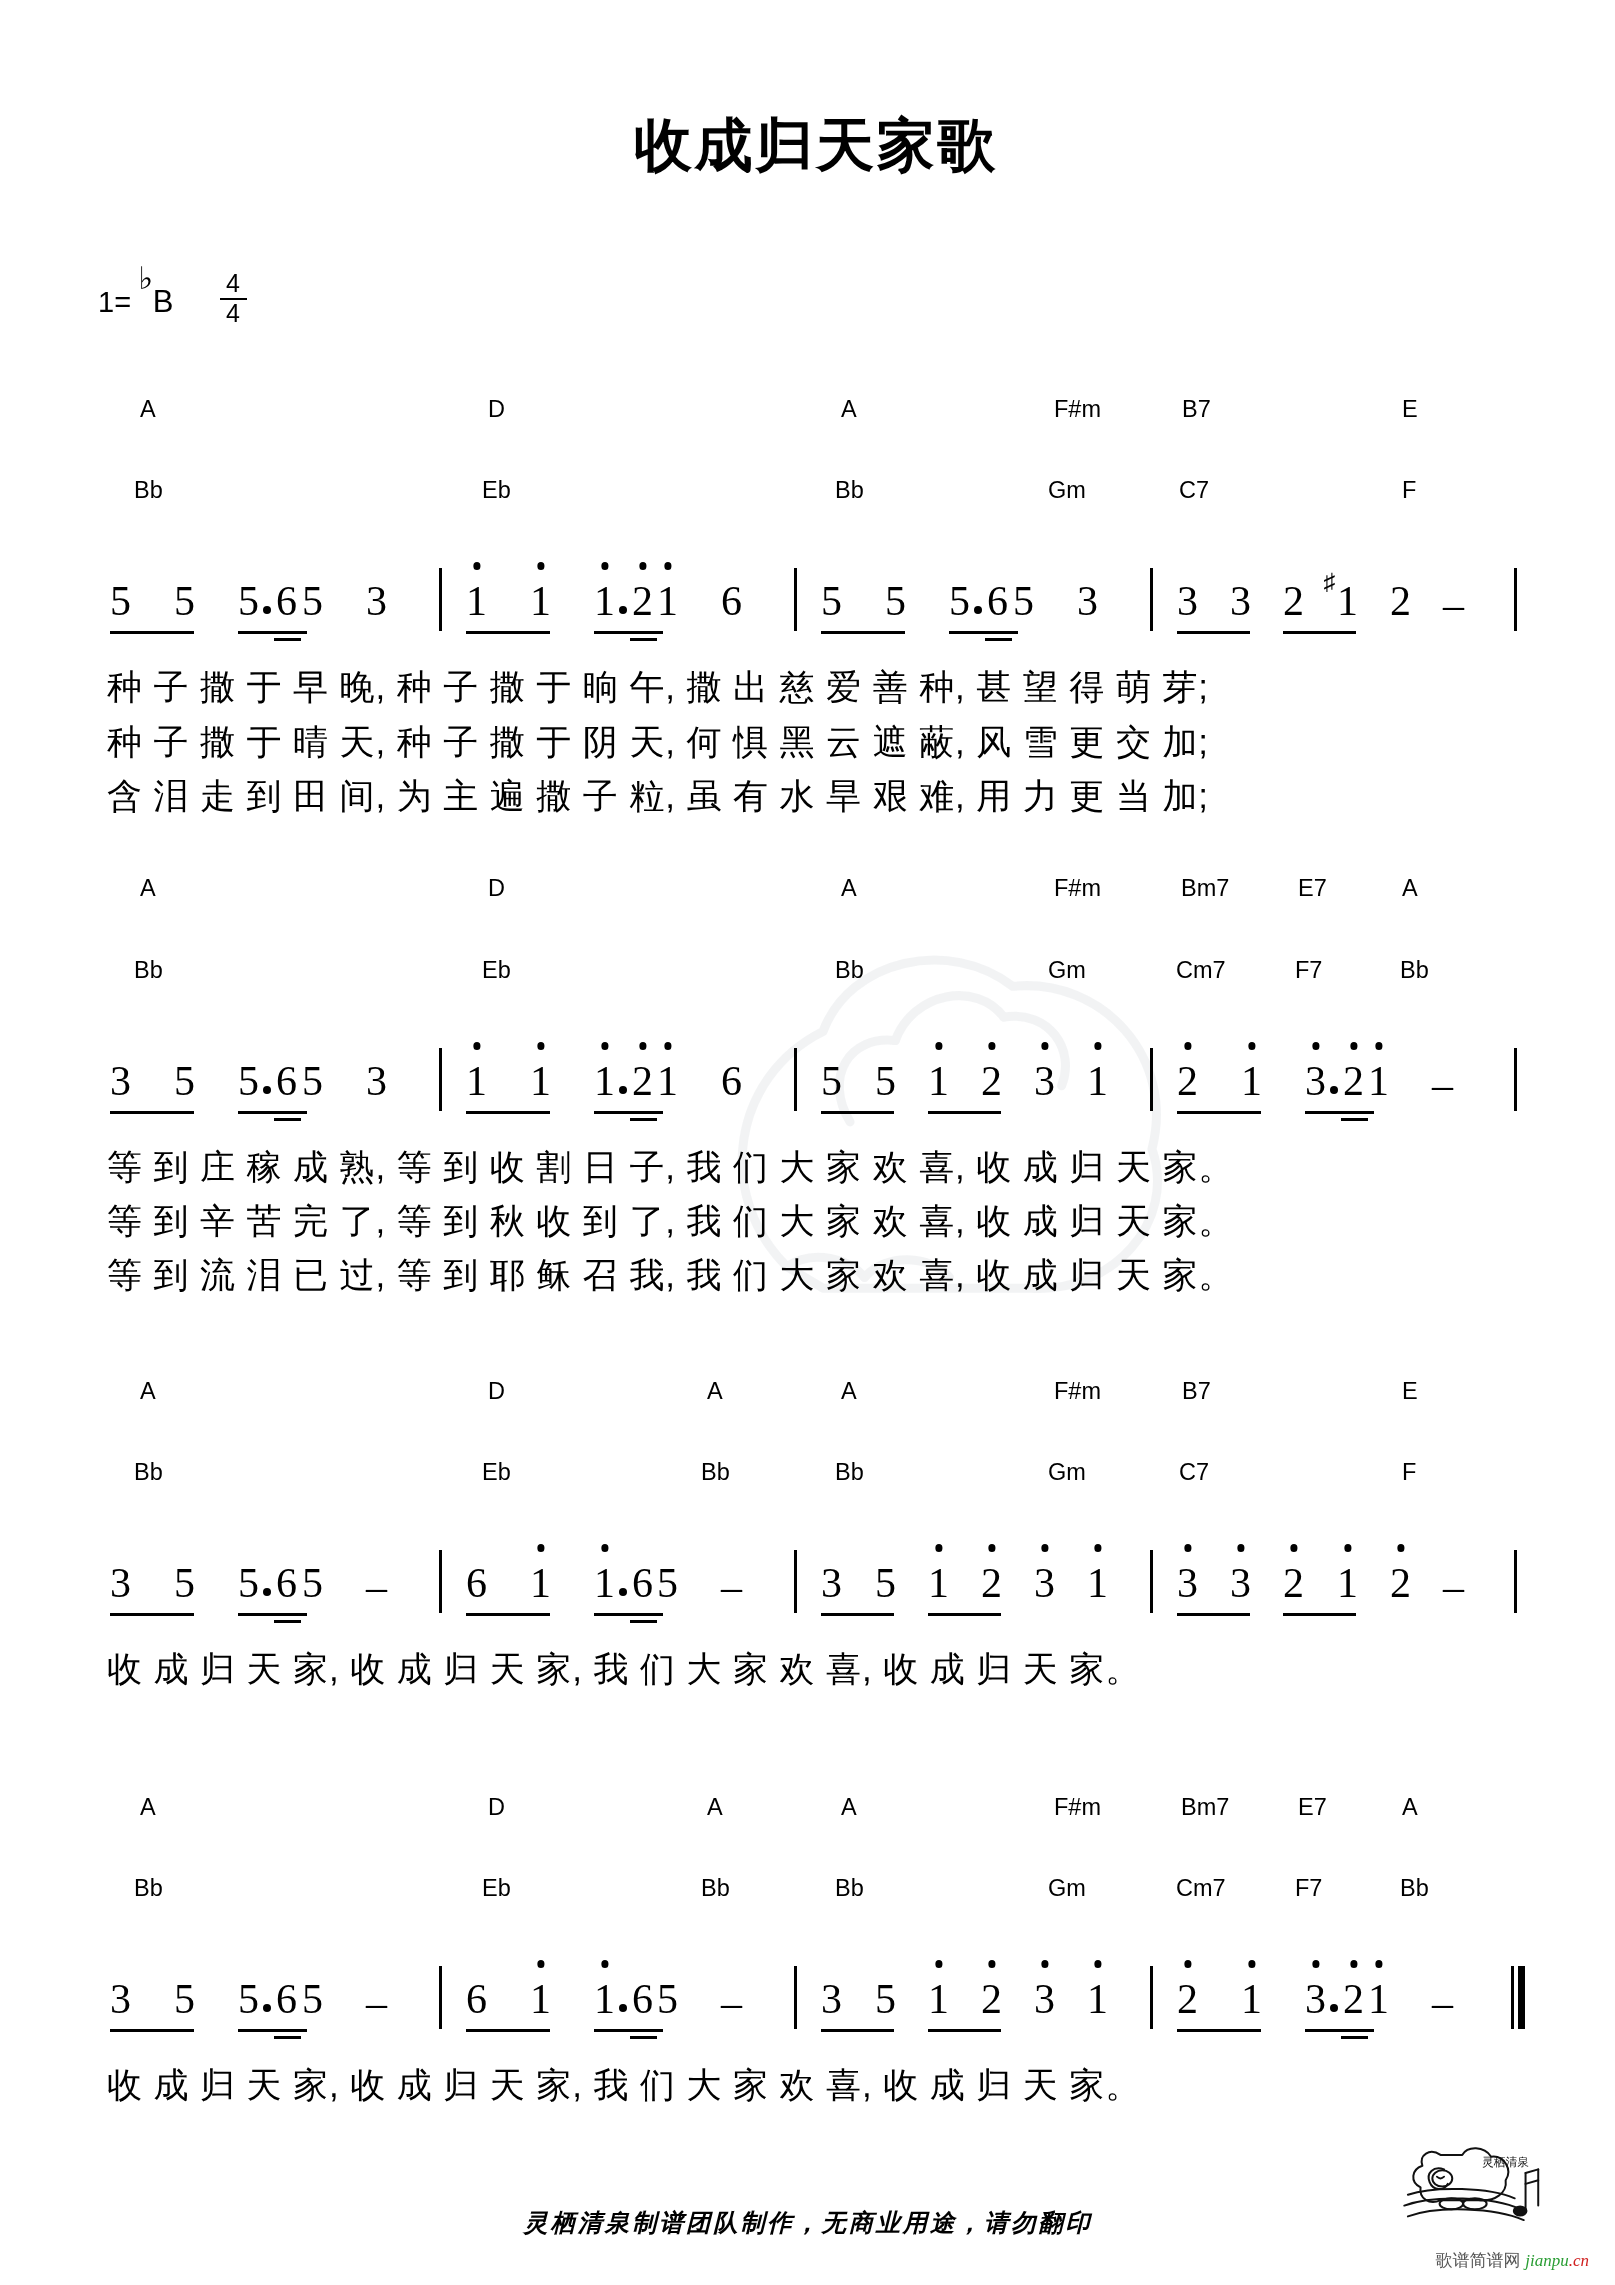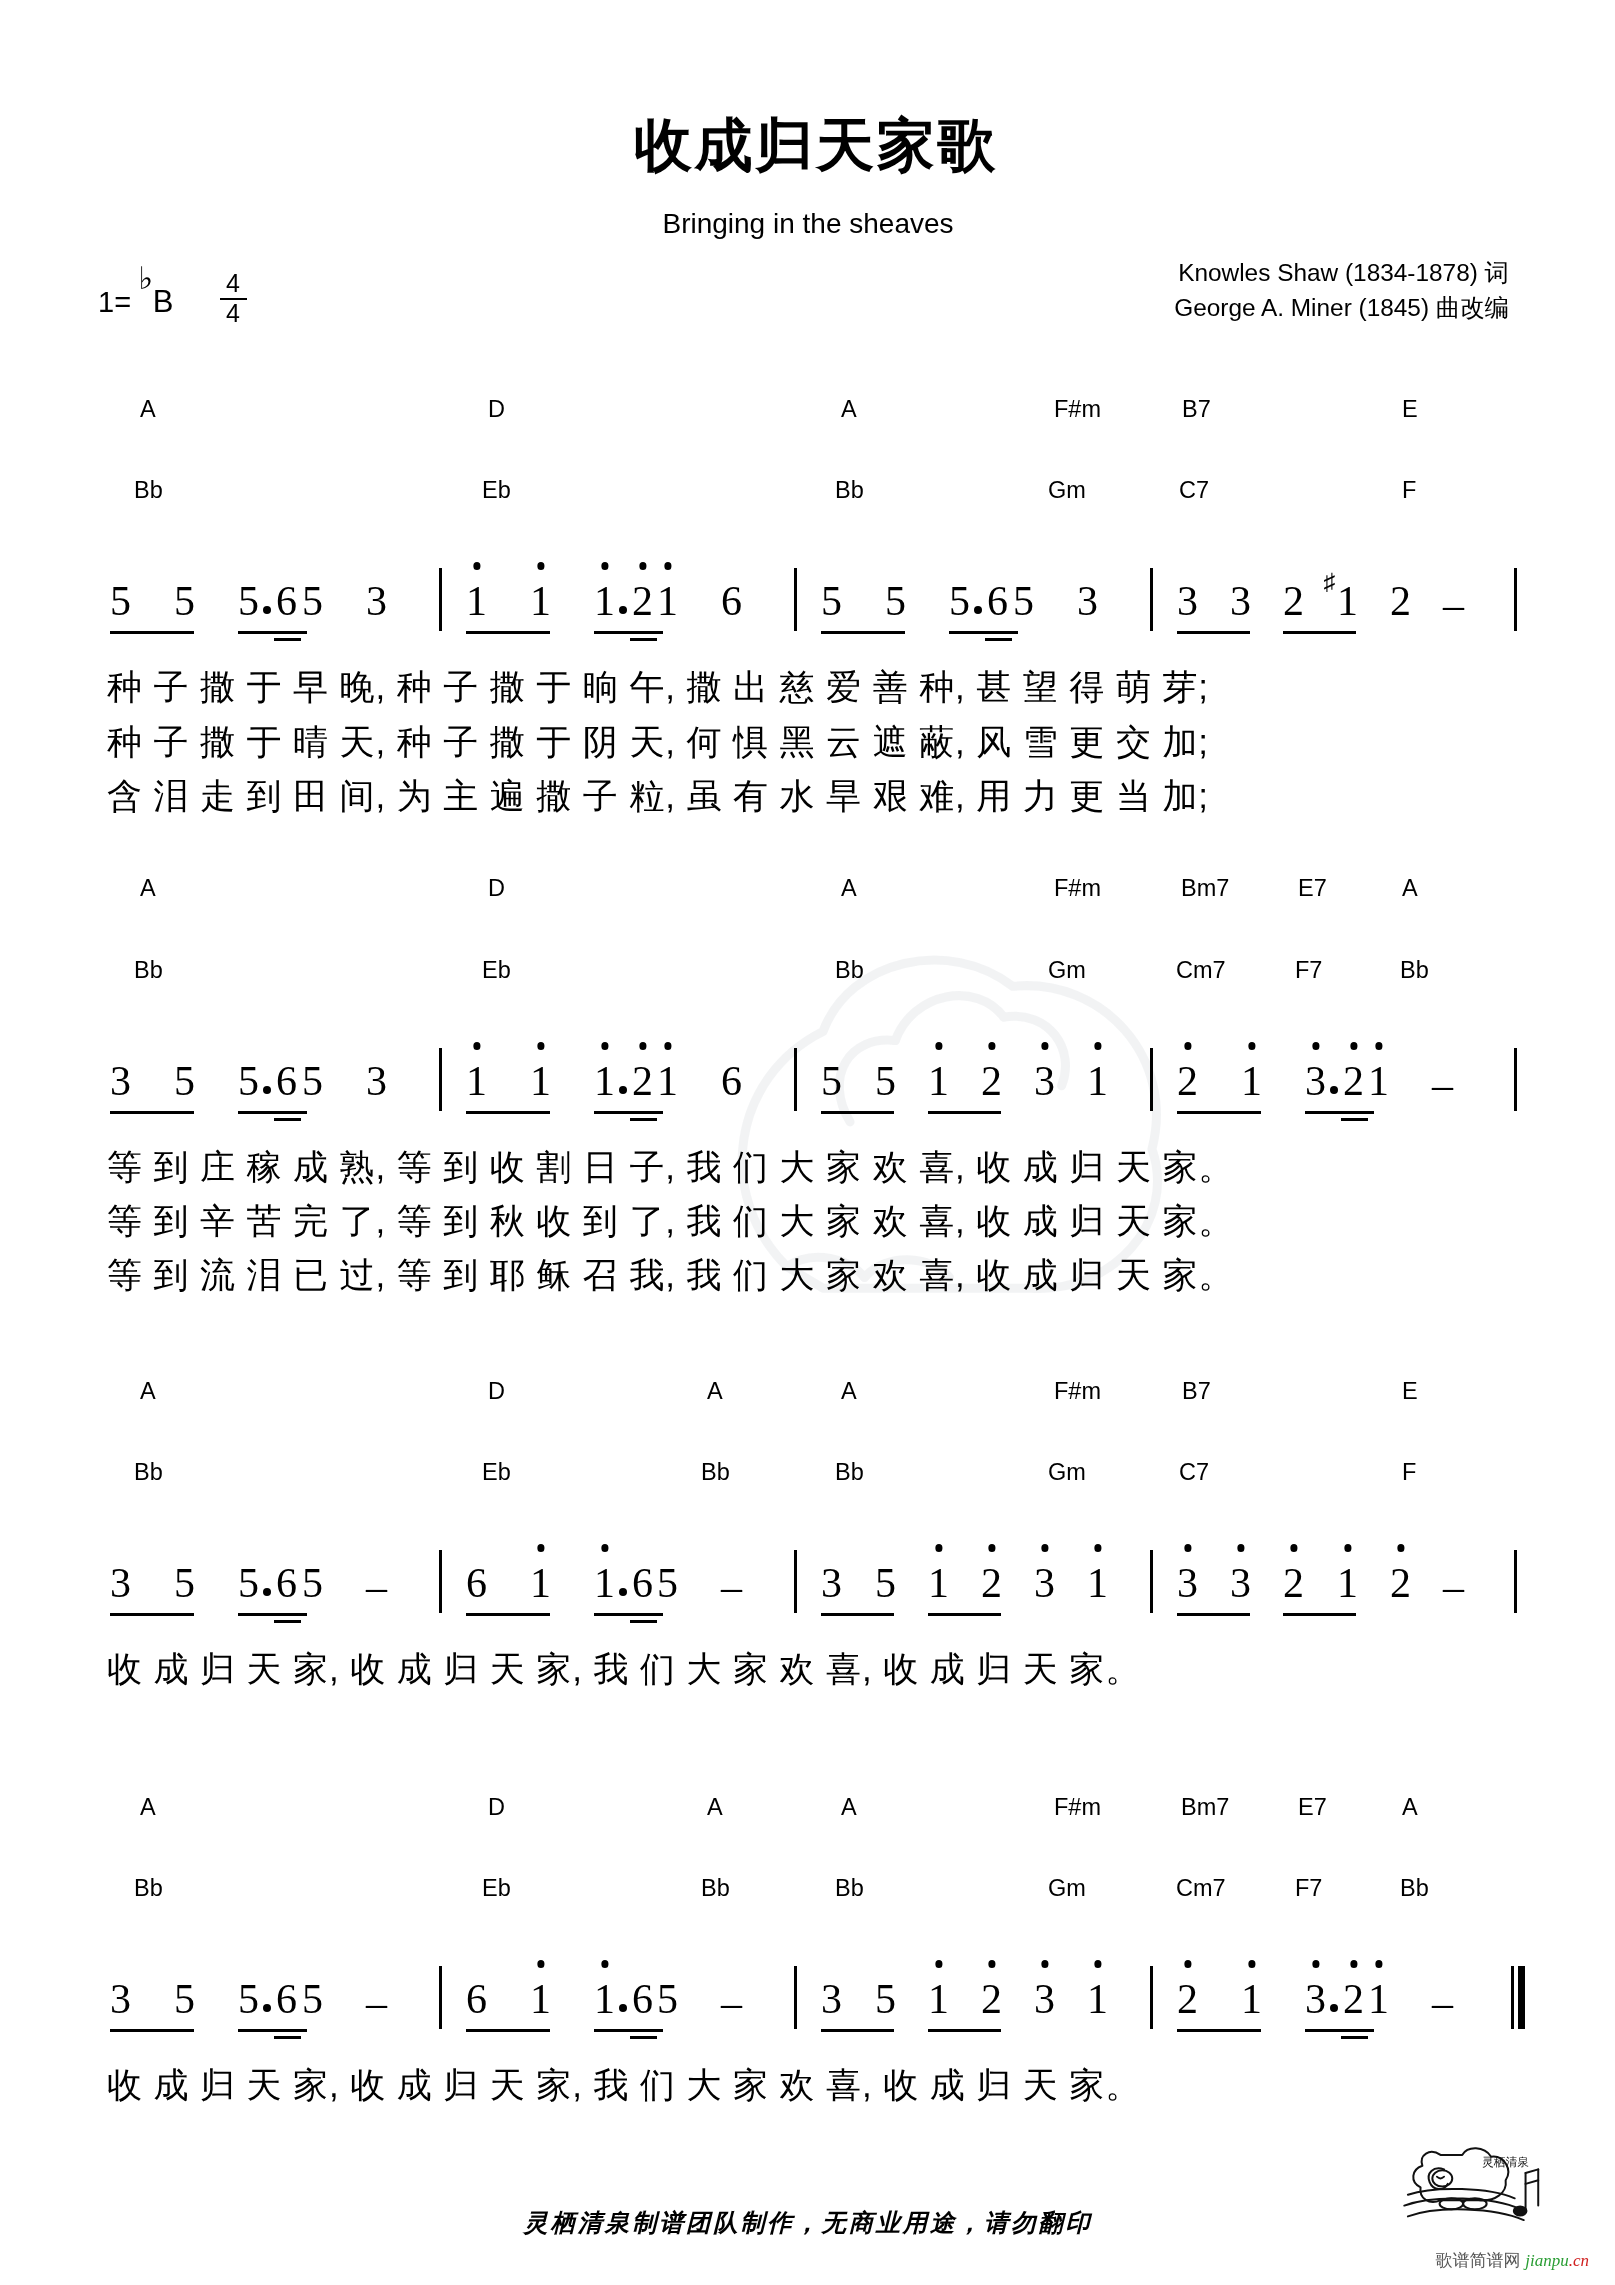--- a/index.html
+++ b/index.html
@@ -98,26 +98,21 @@
       <path d="M60 200 C20 160 30 95 80 70 C95 30 150 18 185 45 C235 40 275 85 262 135 C276 175 240 215 195 212 L80 212 Z"></path>
       <path d="M95 120 C80 95 95 72 120 75"></path>
       <path d="M120 75 C130 48 165 42 180 62"></path>
       <path d="M180 62 C205 58 220 80 212 100"></path>
       <path d="M60 200 C75 190 95 196 103 206"></path>
       <path d="M103 206 C115 192 140 194 150 206"></path>
     </g>
   </svg>
 
   <div class="title">收成归天家歌</div>
-  <div class="subtitle">Bringing in the sheaves</div>
-
-  <div class="credits">
-    <div>Knowles Shaw (1834-1878) 词</div>
-    <div>George A. Miner (1845) 曲改编</div>
-  </div>
+
 
   <div class="keysig">
     <span class="eq">1=</span>
     <span class="flatwrap">
       <span class="flat">♭</span>
       <span class="letter">B</span>
     </span>
   </div>
   <div class="meter">
     <span class="num">4</span>

